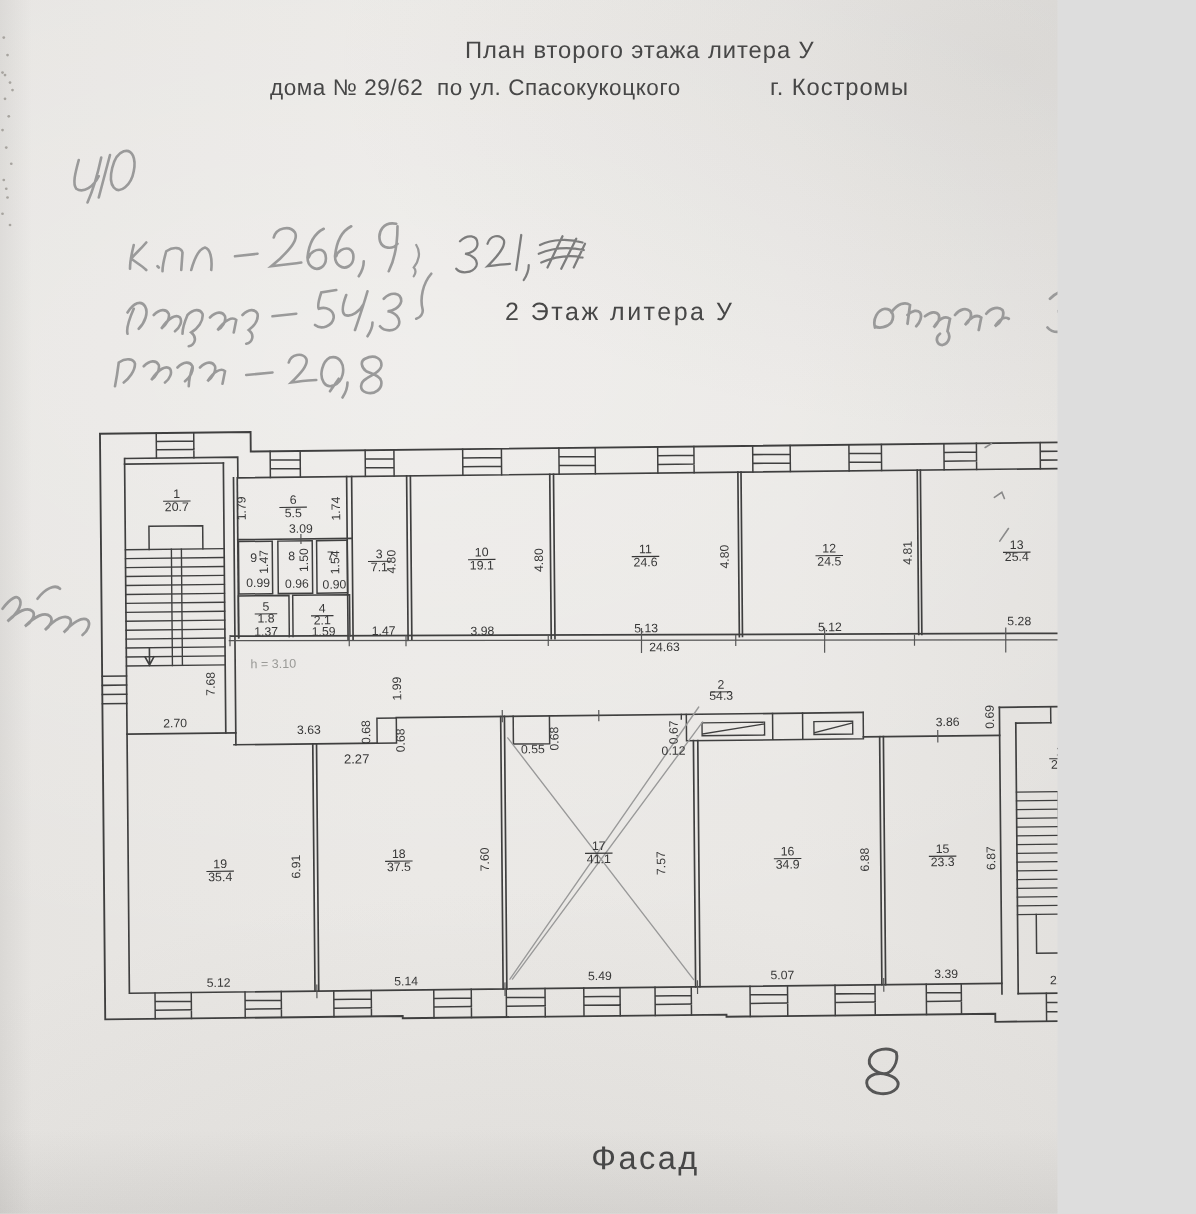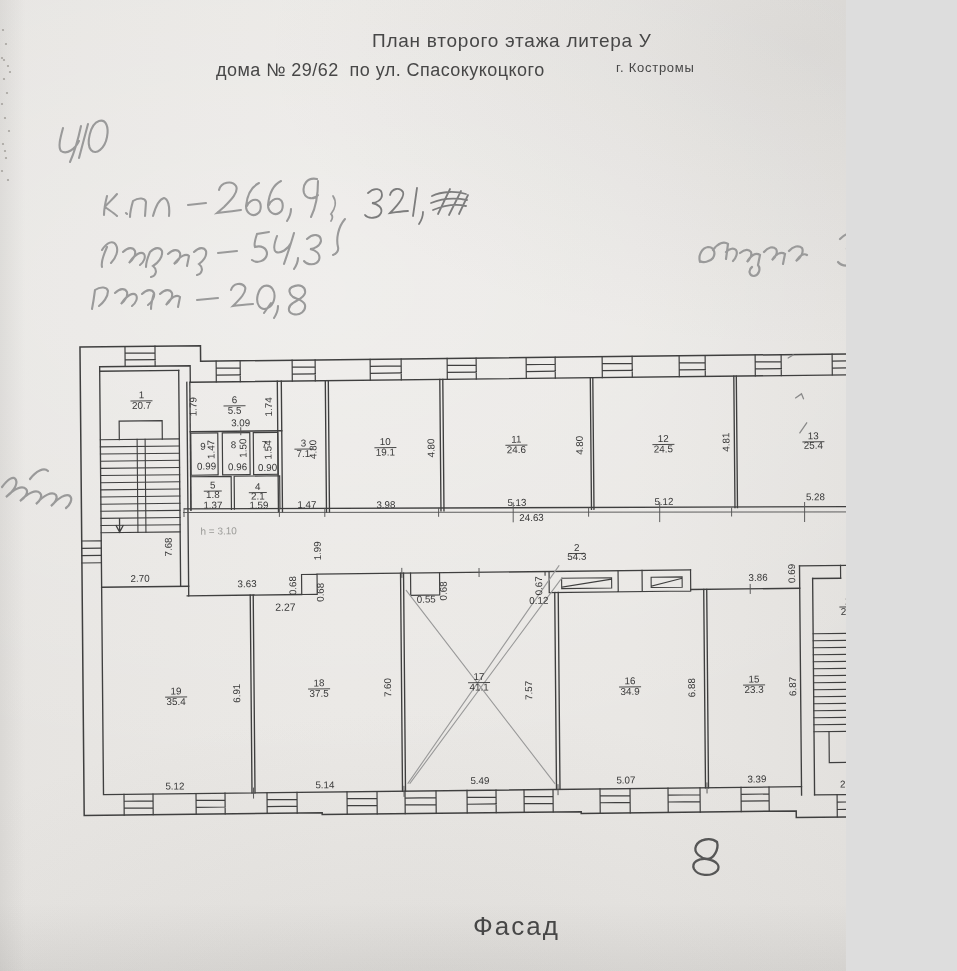--- a/index.html
+++ b/index.html
@@ -14,22 +14,23 @@
  text-align: right;
 }
 .t{position:absolute;color:#474747;white-space:pre;filter:blur(0.2px)}
 svg{position:absolute;left:0;top:0}
 </style></head><body>
 <div id="page">
 
 <div class="t" style="left:372px;top:30px;font-size:19px;letter-spacing:0.75px">План второго этажа литера У</div>
 
 <div class="t" style="left:216px;top:60px;font-size:18px;letter-spacing:0.45px">дома № 29/62  по ул. Спасокукоцкого</div>
-<div class="t" style="left:616px;top:60px;font-size:13px;letter-spacing:0.75px">г. Костромы</div>
-
+<div class="t" style="left:616px;top:60px;font-size:19px;letter-spacing:0.75px">г. Костромы</div>
+
+<div class="t" style="left:404px;top:239px;font-size:20px;letter-spacing:2px">2 Этаж литера У</div>
 
 <div class="t" style="left:473px;top:911px;font-size:26px;letter-spacing:2px">Фасад</div>
 <svg width="957" height="971" viewBox="0 0 957 971" fill="none" style="filter:blur(0.25px)">
 <g>
 
 <path d="M63,128 C60,139 58,147 61,151 C67,155 75,149 79,141 M81,126 C78,140 74,153 70,162 M88,124 L79,158 M99,121 C106,119 109,127 107,137 C105,148 96,156 91,150 C86,144 90,124 99,121" stroke="#9a9a9a" stroke-width="2.1" stroke-linecap="round" fill="none"></path>
 
 <path d="M107,196 C105,204 104,210 104,215 M117,194 C112,200 107,204 105,207 C109,210 114,213 117,216 M126,213 l1,1 M133,201 C131,208 130,213 130,217 M133,201 C139,197 145,198 146,202 L145,216 M153,216 C156,205 160,199 164,198 C168,199 170,206 169,216 M188,205 L206,203 M219,190 C221,182 232,180 236,186 C239,192 231,200 224,207 L217,213 C226,212 235,211 241,210 M259,183 C251,187 247,196 246,206 C246,213 252,217 257,214 C262,211 262,202 257,200 C253,199 248,202 247,206 M281,181 C273,185 269,195 268,205 C268,212 274,216 279,213 C284,210 284,201 279,199 C275,198 270,201 269,205 M291,209 C291,214 289,218 287,221 M317,179 C307,177 302,185 304,193 C306,199 314,200 318,195 M318,181 C318,195 316,207 311,217" stroke="#9a9a9a" stroke-width="2.1" stroke-linecap="round" fill="none"></path>
 
 <path d="M333,196 C337,202 335,209 331,214 C333,216 333,218 331,221" stroke="#9a9a9a" stroke-width="1.8" stroke-linecap="round" fill="none"></path>

